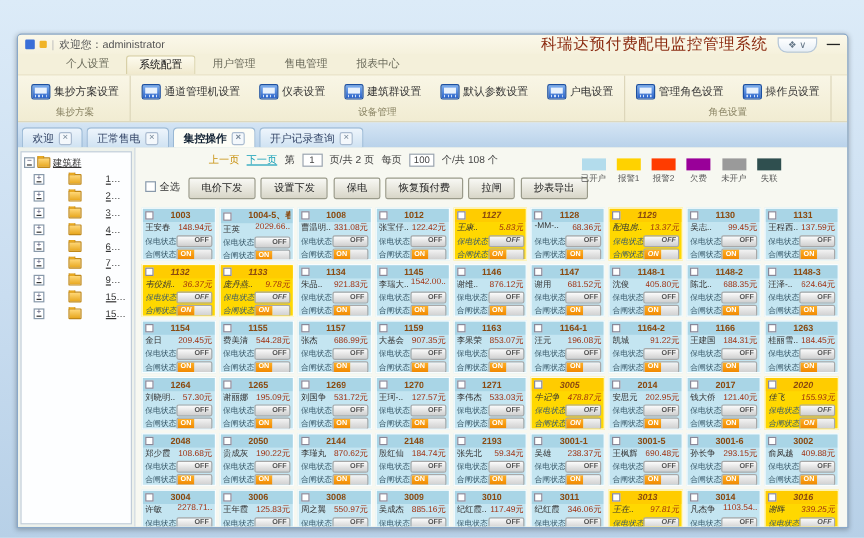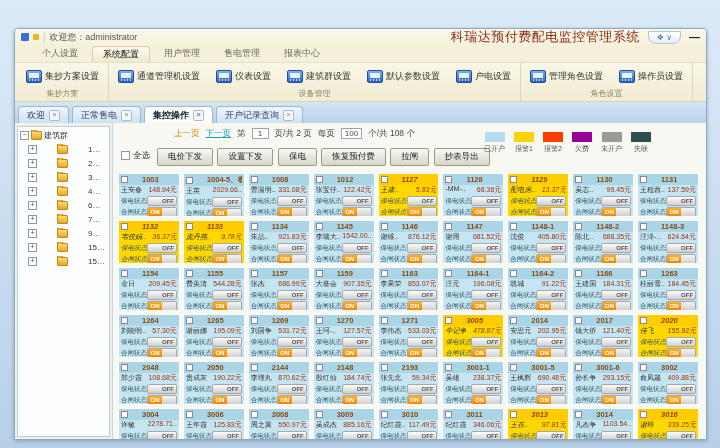--- a/index.html
+++ b/index.html
@@ -23,21 +23,21 @@
   .win-ico.blue { background:#3a6fd8; }
   .win-ico.gold { background:#f0b428; width:6px; height:6px; }
   .tb-sep { color:#bbb; }
   .tb-right { margin-left:auto; display:flex; align-items:center; gap:8px; }
   .product-title { color:#8b2b10; font-size:13px; letter-spacing:.5px; }
   .skin-pill { border:1px solid #b4c6d8; background:linear-gradient(#ffffff,#e6eef6);
     border-radius:0 0 8px 8px; padding:0 8px; font-size:8px; color:#678; height:11px; line-height:11px; }
   .min-btn { color:#222; font-weight:bold; font-size:11px; line-height:8px; }
 
   
-  .menubar { height:16px; flex:none; display:flex; gap:4px; padding:1px 17px 0;
+  .menubar { height:16px; flex:none; display:flex; gap:4px; padding:1px 30px 0;
     background:#f4f0da; border-bottom:1px solid #e6e0c6; }
   .menu-item { padding:1px 10px 0; font-size:9px; color:#6a6a5a; }
   .menu-item.active { color:#111; font-weight:normal;
     background:linear-gradient(#fdfbee,#f0e9cd); border:1px solid #d8d0a8; border-bottom:none;
     border-radius:3px 3px 0 0; }
 
   
   .ribbon { height:38px; flex:none; display:flex;
     background:linear-gradient(#f9f6e6,#f1ecd2); border-bottom:1px solid #d8d2b6; padding:0 2px; }
   .rib-group { display:flex; flex-direction:column; border-right:1px solid #ddd6ba; padding:2px 7px 0; }
@@ -72,21 +72,21 @@
   .f-box { flex:1; background:#fff; border:1px solid #a8b0a0; height:36px; font-size:7.5px;
     color:#334; padding:1px 8px 1px 2px; position:relative; overflow:hidden; line-height:1.25; }
   .sb { position:absolute; right:0; top:0; bottom:0; width:7px; background:#e4e8ec;
     border-left:1px solid #c0c4c8; display:flex; flex-direction:column; justify-content:space-between; }
   .sb span { font-size:5px; color:#567; text-align:center; line-height:6px; }
   .panel-btn { display:block; width:100%; margin-top:3px; background:linear-gradient(#fdfdf8,#dedccb);
     border:1px solid #9a9a88; border-radius:2px; font-size:8px; padding:2px 0; color:#333;
     text-align:center; font-family:inherit; }
   .tree-panel { flex:1; background:#fdfeff; margin:3px 2px 2px; border:1px solid #c0ccd8;
     padding:3px 1px 0 2px; font-size:8px; color:#333; overflow:hidden; }
-  .tree-root, .tree-item { display:flex; align-items:center; gap:2px; margin:0 0 3px; white-space:nowrap; overflow:hidden; }
+  .tree-root, .tree-item { display:flex; align-items:center; gap:2px; margin:0 0 3px; white-space:nowrap; overflow:hidden;text-decoration:underline; }
   .tree-item { padding-left:8px;gap:20px; }
   .expand-box { width:7px; height:7px; flex:none; border:1px solid #8899aa; background:#fff;
     font-size:7px; line-height:6px; text-align:center; color:#446; }
   .folder { width:9px; height:7px; flex:none; background:linear-gradient(#ffd878,#e8a820);
     border:1px solid #c08818; border-radius:1px; position:relative; }
   .folder::before { content:""; position:absolute; top:-3px; left:-1px; width:4px; height:2px;
     background:#e8a820; border:1px solid #c08818; border-bottom:none; border-radius:1px 1px 0 0; }
   .tree-label { overflow:hidden; text-overflow:ellipsis; }
 
   

